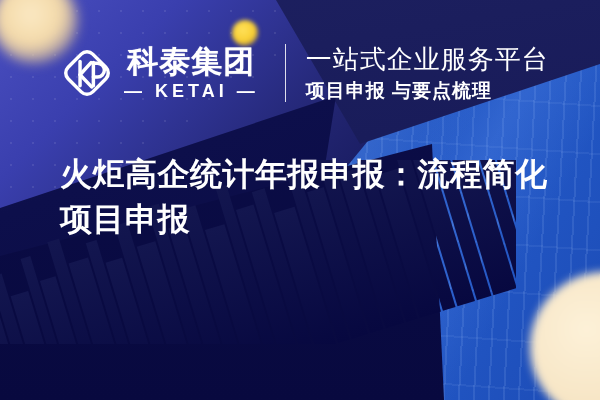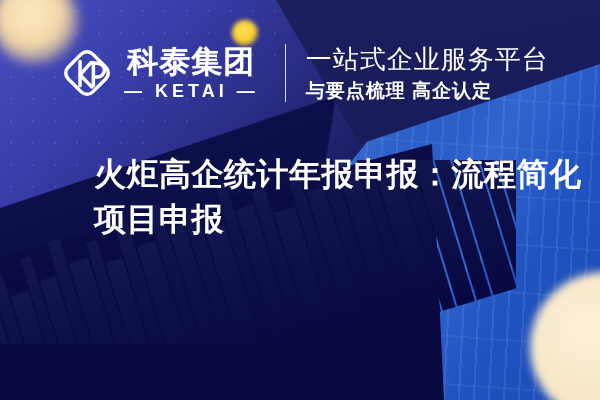--- a/index.html
+++ b/index.html
@@ -170,21 +170,20 @@
   
   .headline {
     position: absolute;
     left: 60px; top: 152px;
     width: 500px;
     color: #ffffff;
     font-size: 32px;
     font-weight: bold;
     line-height: 1.42;
     letter-spacing: 0.5px;
-    margin-left: 34px;
   }
   .headline-line { display: block; white-space: nowrap; }
 </style>
 </head>
 <body>
 
 <div id="banner">
 
   <div class="layer bg-base"></div>
   <div class="layer bg-dots"></div>
@@ -272,21 +271,21 @@
 
     <div class="logo-words">
       <div class="logo-cn">科泰集团</div>
       <div class="logo-en">— KETAI —</div>
     </div>
 
     <div class="divider"></div>
 
     <div class="tagline">
       <div class="tagline-main">一站式企业服务平台</div>
-      <div class="tagline-sub">与要点梳理 高企认定</div>
+      <div class="tagline-sub">项目申报 与要点梳理</div>
     </div>
 
   </div>
 
   <div class="headline">
     <span class="headline-line">火炬高企统计年报申报：流程简化</span>
     <span class="headline-line">项目申报</span>
   </div>
 
 </div>

